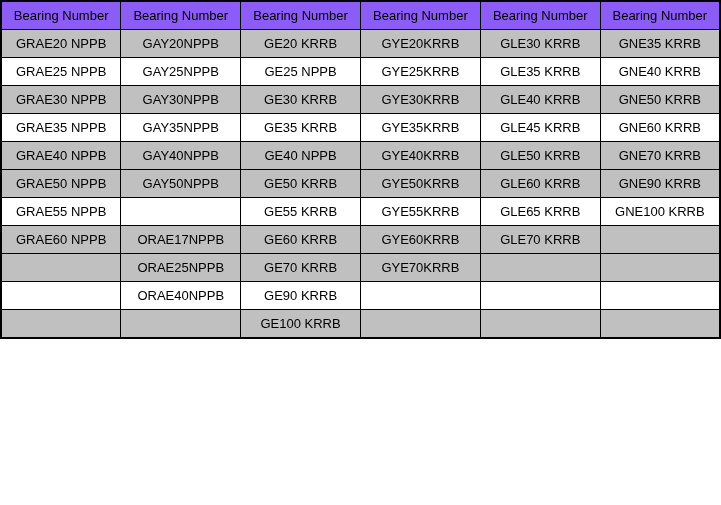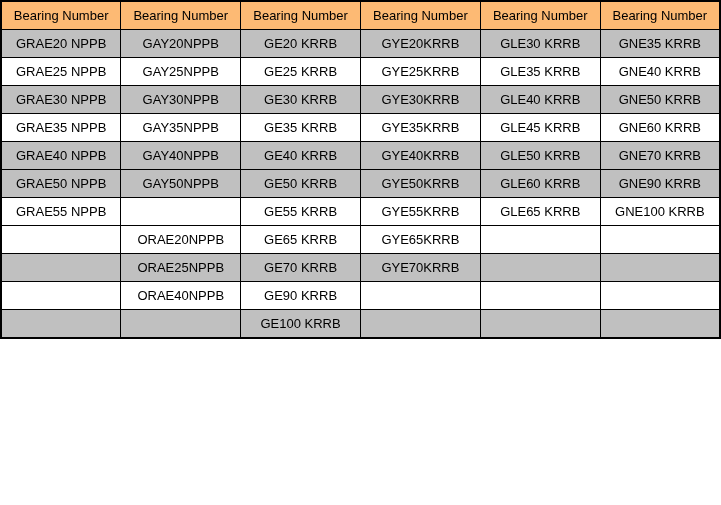--- a/index.html
+++ b/index.html
@@ -27,21 +27,21 @@
     border: 1px solid #000000;
     height: 27px;
     padding: 0 2px;
     text-align: center;
     vertical-align: middle;
     white-space: nowrap;
     overflow: hidden;
     font-weight: normal;
   }
   table.bearing-table thead th {
-    background: #fdba74;
+    background: #8b5cf6;
   }
   table.bearing-table tbody tr td {
     background: #ffffff;
   }
   table.bearing-table tbody tr.alt td {
     background: #c0c0c0;
   }
 </style>
 </head>
 <body>
@@ -63,21 +63,21 @@
           <td>GRAE20 NPPB</td>
           <td>GAY20NPPB</td>
           <td>GE20 KRRB</td>
           <td>GYE20KRRB</td>
           <td>GLE30 KRRB</td>
           <td>GNE35 KRRB</td>
         </tr>
         <tr>
           <td>GRAE25 NPPB</td>
           <td>GAY25NPPB</td>
-          <td>GE25 KRRB</td>
+          <td>GE25 NPPB</td>
           <td>GYE25KRRB</td>
           <td>GLE35 KRRB</td>
           <td>GNE40 KRRB</td>
         </tr>
         <tr class="alt">
           <td>GRAE30 NPPB</td>
           <td>GAY30NPPB</td>
           <td>GE30 KRRB</td>
           <td>GYE30KRRB</td>
           <td>GLE40 KRRB</td>
@@ -87,47 +87,47 @@
           <td>GRAE35 NPPB</td>
           <td>GAY35NPPB</td>
           <td>GE35 KRRB</td>
           <td>GYE35KRRB</td>
           <td>GLE45 KRRB</td>
           <td>GNE60 KRRB</td>
         </tr>
         <tr class="alt">
           <td>GRAE40 NPPB</td>
           <td>GAY40NPPB</td>
-          <td>GE40 KRRB</td>
+          <td>GE40 NPPB</td>
           <td>GYE40KRRB</td>
           <td>GLE50 KRRB</td>
           <td>GNE70 KRRB</td>
         </tr>
         <tr class="alt">
           <td>GRAE50 NPPB</td>
           <td>GAY50NPPB</td>
           <td>GE50 KRRB</td>
           <td>GYE50KRRB</td>
           <td>GLE60 KRRB</td>
           <td>GNE90 KRRB</td>
         </tr>
         <tr>
           <td>GRAE55 NPPB</td>
           <td></td>
           <td>GE55 KRRB</td>
           <td>GYE55KRRB</td>
           <td>GLE65 KRRB</td>
           <td>GNE100 KRRB</td>
         </tr>
-        <tr>
-          <td></td>
-          <td>ORAE20NPPB</td>
-          <td>GE65 KRRB</td>
-          <td>GYE65KRRB</td>
-          <td></td>
+        <tr class="alt">
+          <td>GRAE60 NPPB</td>
+          <td>ORAE17NPPB</td>
+          <td>GE60 KRRB</td>
+          <td>GYE60KRRB</td>
+          <td>GLE70 KRRB</td>
           <td></td>
         </tr>
         <tr class="alt">
           <td></td>
           <td>ORAE25NPPB</td>
           <td>GE70 KRRB</td>
           <td>GYE70KRRB</td>
           <td></td>
           <td></td>
         </tr>

